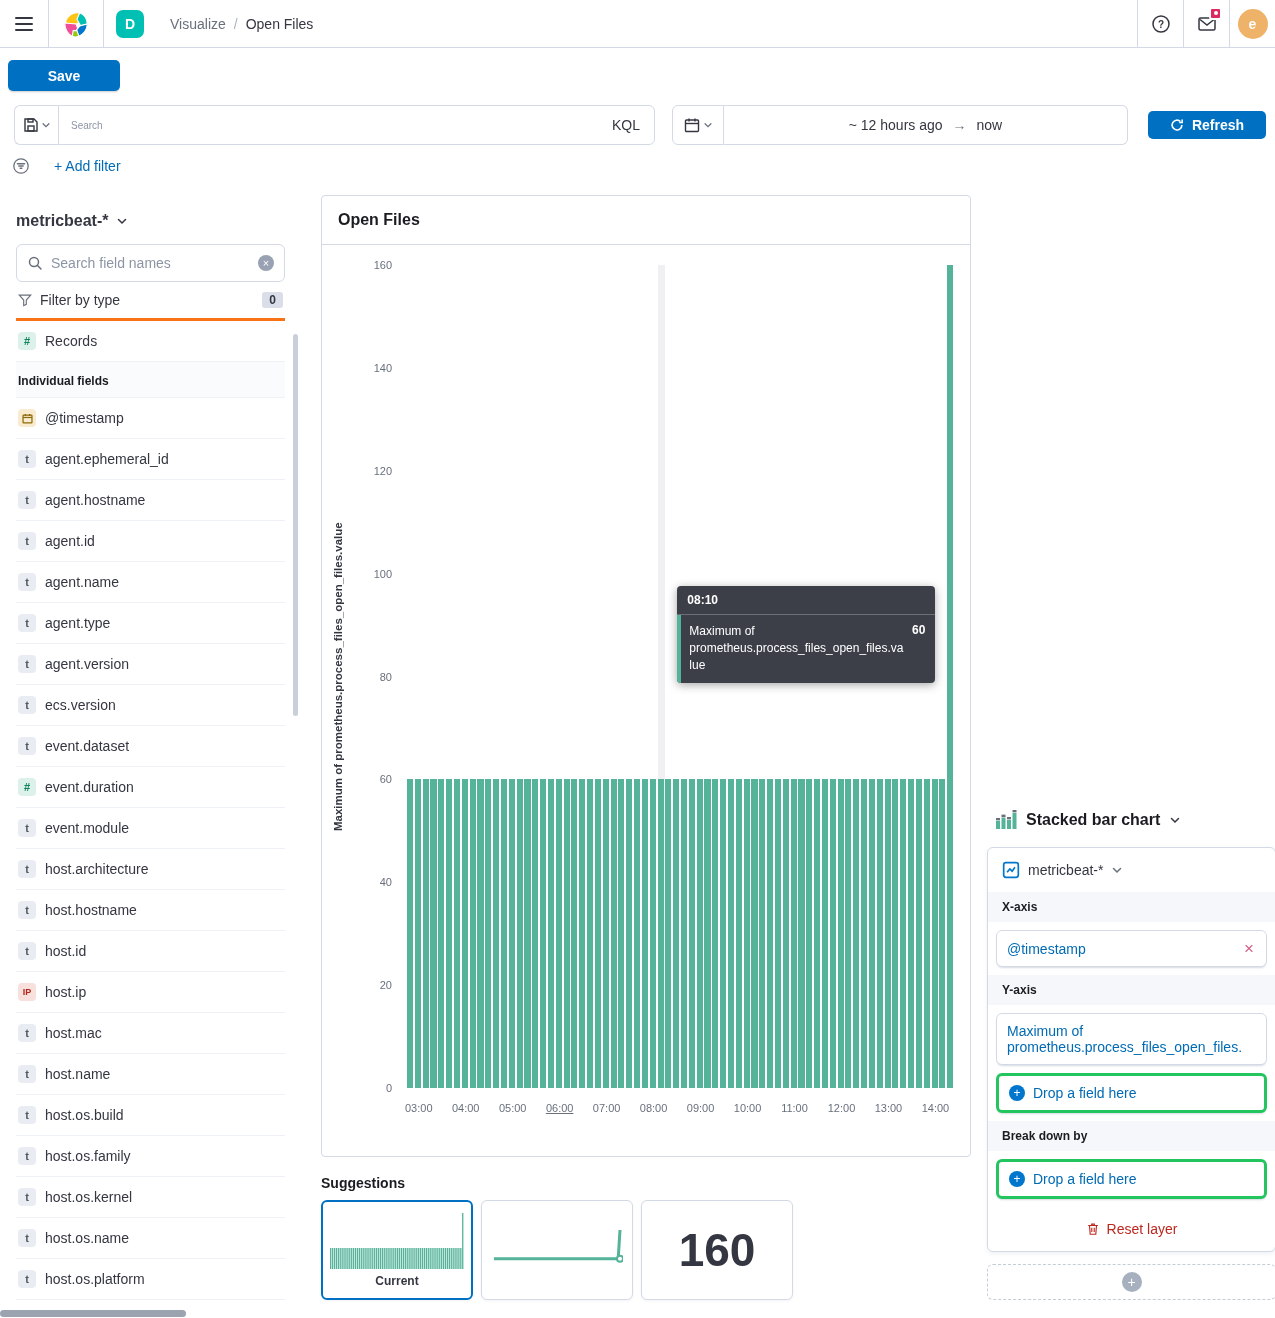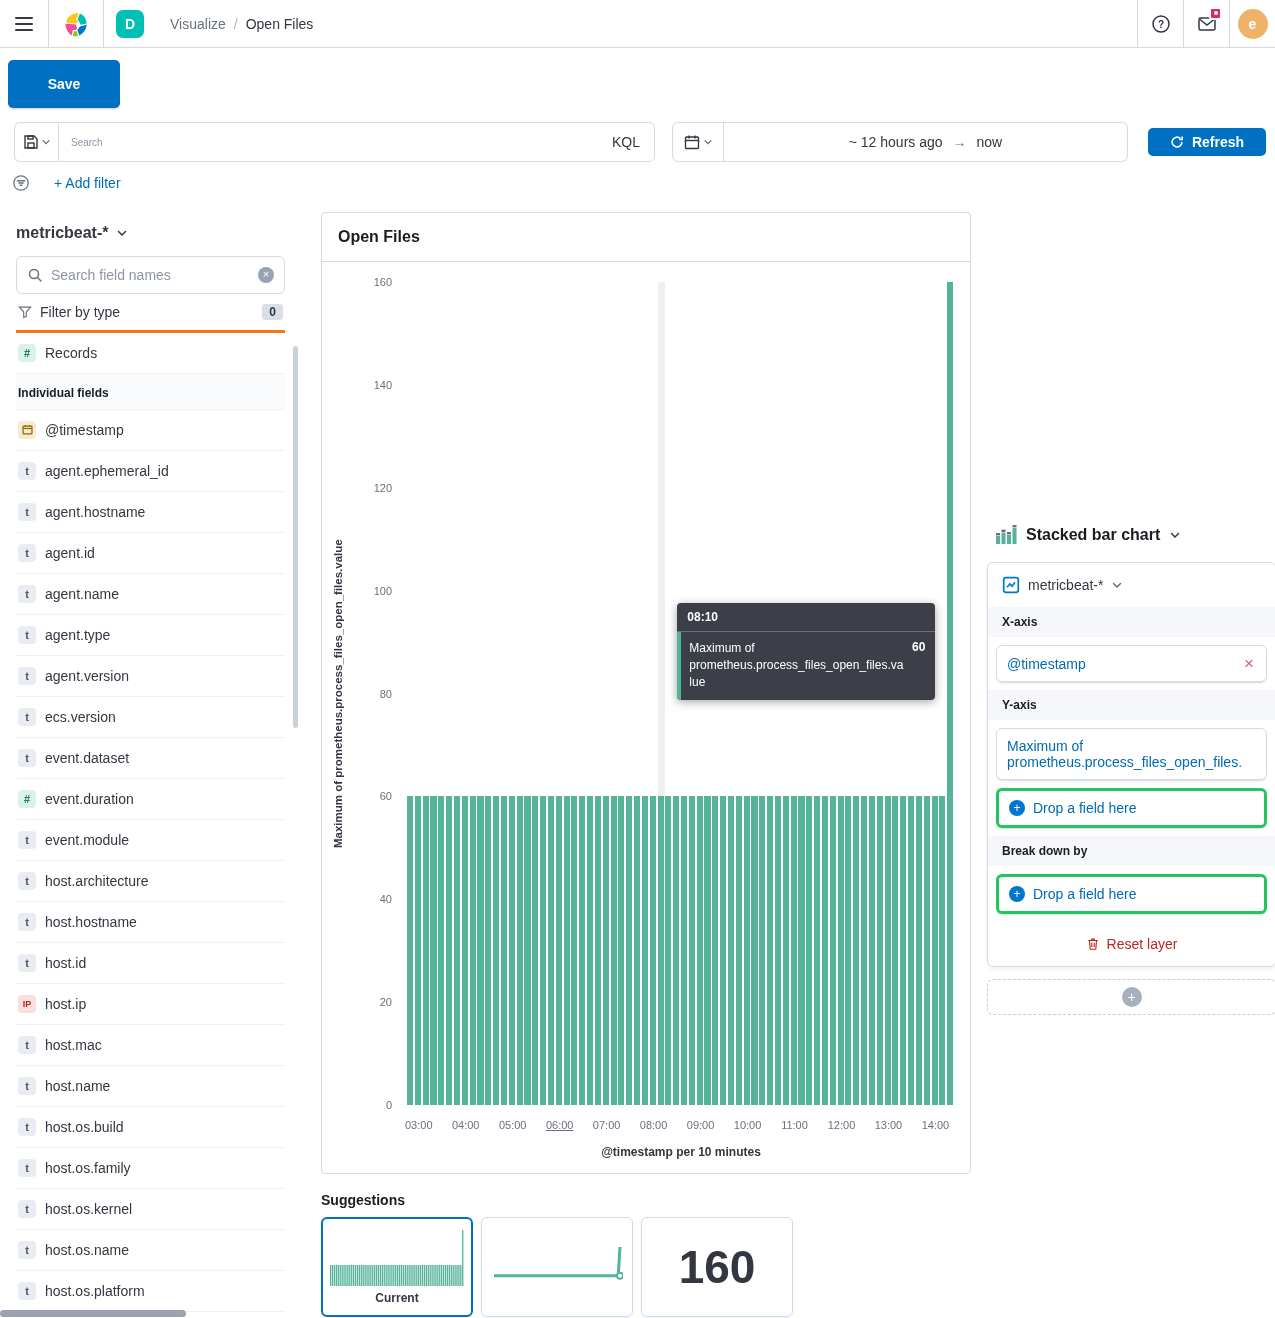--- a/index.html
+++ b/index.html
@@ -22,21 +22,21 @@
   .mail-badge { position:absolute; top:7px; right:7px; width:13px; height:13px; background:#DB2A62; border-radius:3px; border:2px solid #fff;
     display:flex; align-items:center; justify-content:center; }
   .mail-badge::before { content:""; width:4px; height:4px; border-radius:50%; background:#fff; }
   .avatar { width:30px; height:30px; border-radius:50%; background:#EEB268; color:#fff; font-size:14px; font-weight:700;
     display:flex; align-items:center; justify-content:center; cursor:pointer; }
 
   
   .save-row { padding:12px 8px 6px; }
   .btn-primary { background:#0071C2; color:#fff; border:none; border-radius:5px; font-weight:700; font-size:14px;
     font-family:"Liberation Sans",sans-serif; cursor:pointer; display:inline-flex; align-items:center; justify-content:center; gap:8px; }
-  .save-btn { width:112px; height:48px; box-shadow:0 2px 2px -1px rgba(0,0,0,.2); }
+  .save-btn { width:112px; height:31px; box-shadow:0 2px 2px -1px rgba(0,0,0,.2); }
 
   
   .query-row { display:flex; align-items:center; padding:8px 14px 4px; }
   .search-group { flex:0 0 641px; display:flex; height:40px; }
   .saved-query-btn { width:44px; border:1px solid #D3DAE6; border-right:none; border-radius:6px 0 0 6px; background:#fff;
     display:flex; align-items:center; justify-content:center; gap:2px; cursor:pointer; }
   .search-box { flex:1; border:1px solid #D3DAE6; border-radius:0 6px 6px 0; background:#fff; display:flex; align-items:center; }
   .search-box input { flex:1; border:none; outline:none; font-size:10px; padding:0 12px; color:#343741; background:transparent;
     font-family:"Liberation Sans",sans-serif; }
   .search-box input::placeholder { color:#8D95A4; }
@@ -47,21 +47,21 @@
   .date-display { flex:1; border:1px solid #D3DAE6; border-left:none; border-radius:0 6px 6px 0; background:#fff;
     display:flex; align-items:center; justify-content:center; gap:10px; font-size:14px; cursor:pointer; }
   .date-arrow { color:#69707D; font-size:14px; }
   .refresh-btn { margin-left:20px; flex:0 0 118px; height:28px; }
 
   
   .filter-row { display:flex; align-items:center; padding:8px 12px 12px; gap:24px; }
   .add-filter { color:#006BB4; font-size:14px; cursor:pointer; }
 
   
-  .content { display:flex; align-items:center; padding:8px 16px 0; }
+  .content { display:flex; align-items:flex-end; padding:8px 16px 0; }
 
   
   .sidebar { flex:0 0 285px; position:relative; padding-right:16px; }
   .ip-switcher { display:flex; align-items:center; gap:8px; font-size:16px; font-weight:700; padding:6px 0 14px; cursor:pointer; }
   .field-search { height:38px; border:1px solid #D3DAE6; border-radius:6px; background:#fff; display:flex; align-items:center; padding:0 10px; gap:8px; }
   .field-search input { flex:1; border:none; outline:none; font-size:14px; color:#343741; background:transparent; font-family:"Liberation Sans",sans-serif; }
   .field-search input::placeholder { color:#8D95A4; }
   .clear-btn { width:16px; height:16px; border-radius:50%; background:#98A2B3; color:#fff; display:flex; align-items:center; justify-content:center;
     font-size:11px; line-height:1; cursor:pointer; flex:0 0 16px; }
   .clear-btn::before { content:"×"; }
@@ -476,21 +476,20 @@
             <div class="x-tick-label" style="left: 27.8571%; text-decoration: underline;">06:00</div>
             <div class="x-tick-label" style="left: 36.4286%;">07:00</div>
             <div class="x-tick-label" style="left: 45%;">08:00</div>
             <div class="x-tick-label" style="left: 53.5714%;">09:00</div>
             <div class="x-tick-label" style="left: 62.1429%;">10:00</div>
             <div class="x-tick-label" style="left: 70.7143%;">11:00</div>
             <div class="x-tick-label" style="left: 79.2857%;">12:00</div>
             <div class="x-tick-label" style="left: 87.8571%;">13:00</div>
             <div class="x-tick-label" style="left: 96.4286%;">14:00</div>
           </div>
-        <div class="x-axis-title">@timestamp per 10 minutes</div>
       </div>
     </div>
 
     <div class="suggestions">
       <div class="sugg-title">Suggestions</div>
       <div class="sugg-cards">
         <div class="sugg-card selected">
           <svg id="sugg-bars" width="134" height="58" viewBox="0 0 134 58">
               <rect x="0.00" y="36.00" width="1.30" height="21.00" fill="#54B399"></rect>
               <rect x="1.91" y="36.00" width="1.30" height="21.00" fill="#54B399"></rect>

